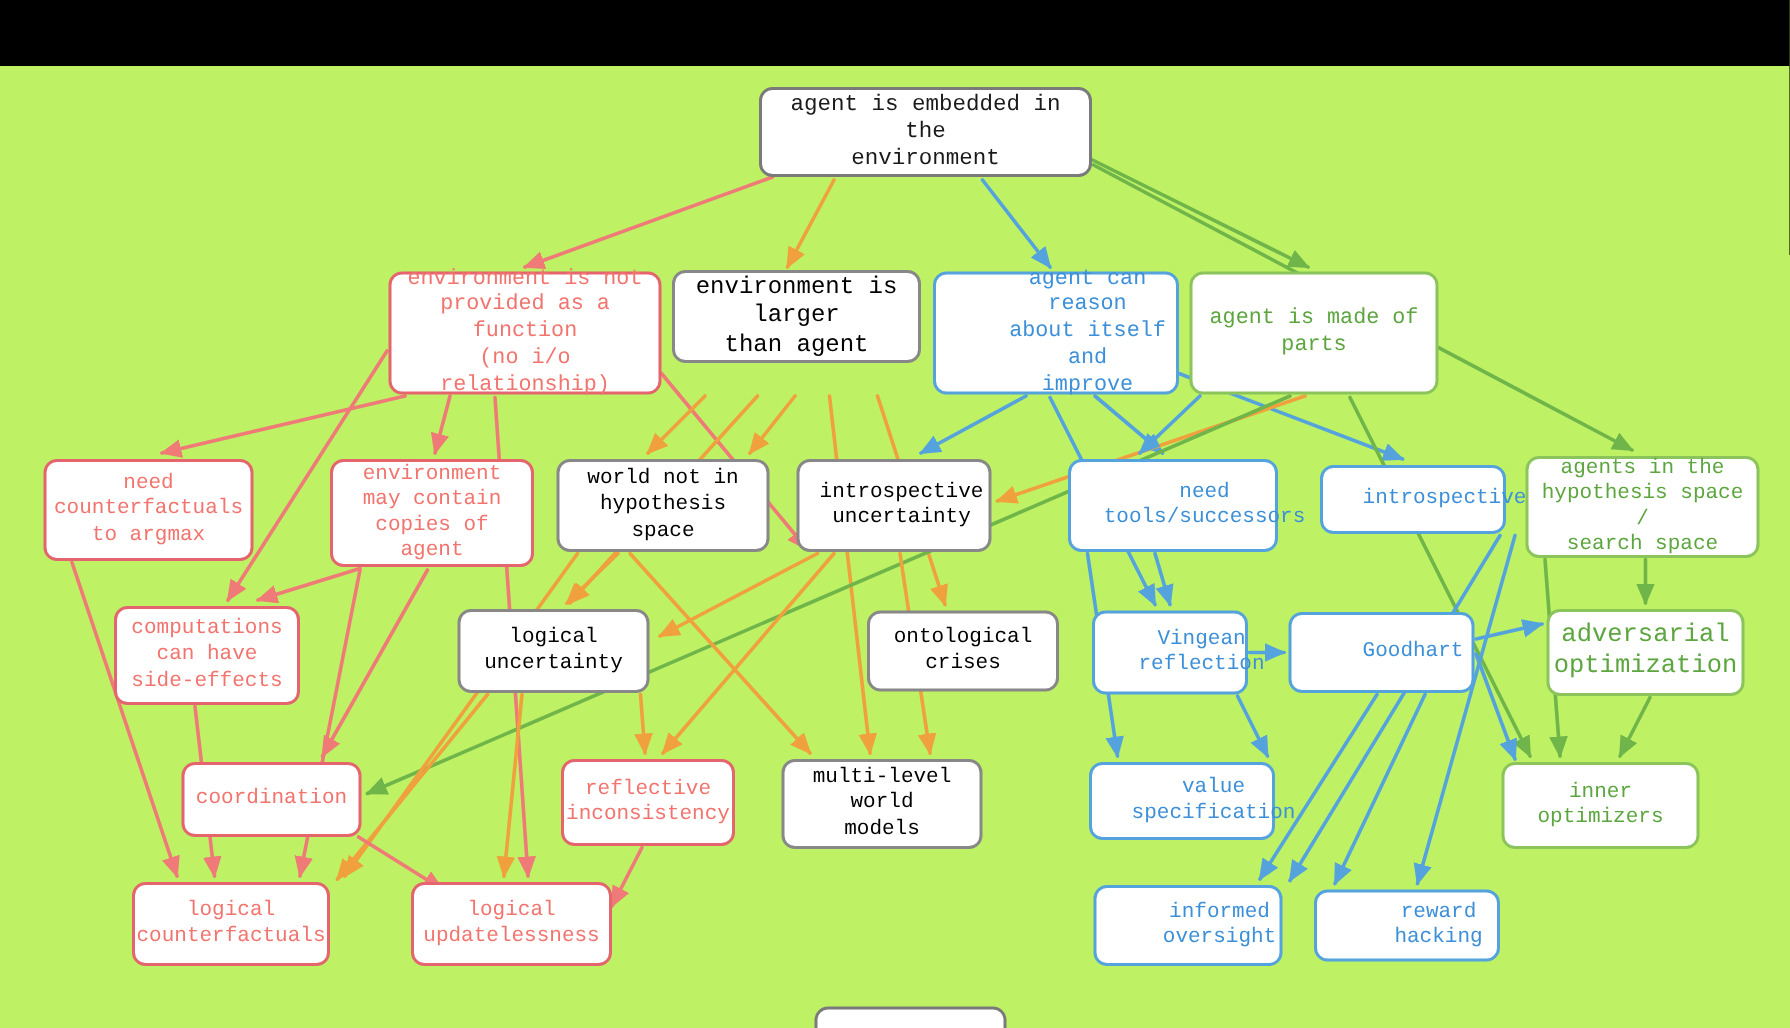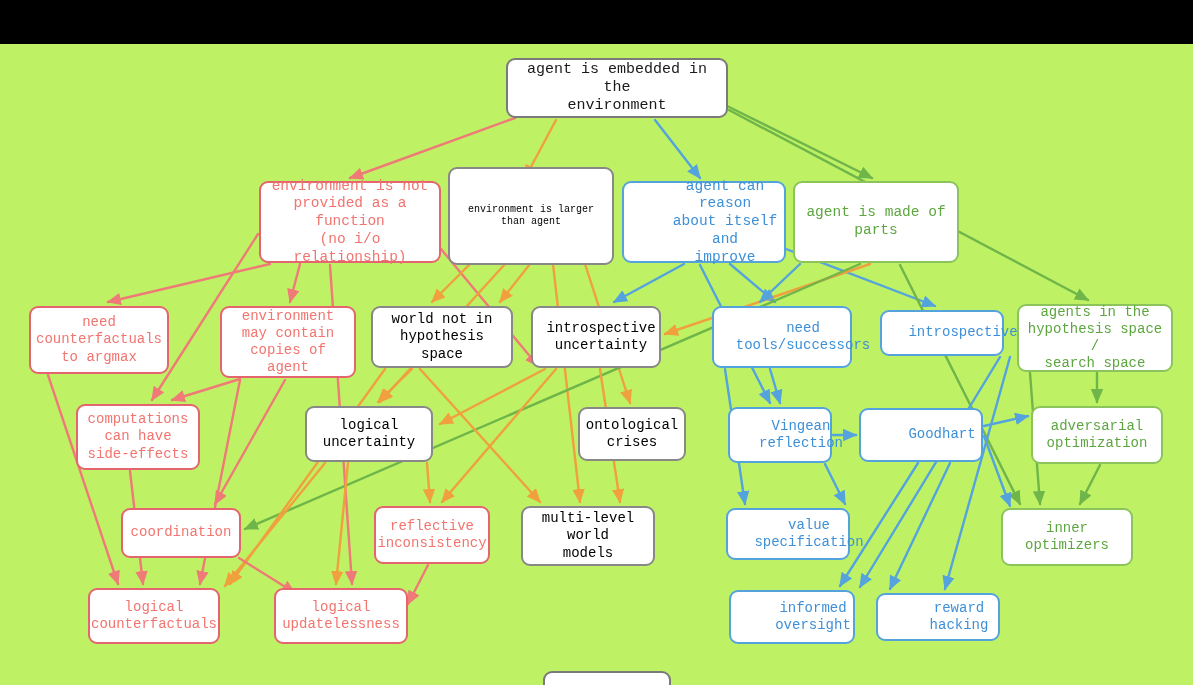--- a/index.html
+++ b/index.html
@@ -125,21 +125,21 @@
   <div id="node-layer">
       <div class="node c-root" style="left: 506px; top: 14px; width: 222px; height: 60px; font-size: 15px;">
         <span class="lbl">agent is embedded in the
 environment</span>
       </div>
       <div class="node c-red" style="left: 259px; top: 137px; width: 182px; height: 82px; font-size: 14.5px;">
         <span class="lbl">environment is not
 provided as a function
 (no i/o relationship)</span>
       </div>
-      <div class="node c-orange" style="left: 448px; top: 123px; width: 166px; height: 98px; font-size: 10px;">
+      <div class="node c-orange" style="left: 448px; top: 136px; width: 166px; height: 62px; font-size: 16px;">
         <span class="lbl">environment is larger
 than agent</span>
       </div>
       <div class="node c-blue" style="left: 622px; top: 137px; width: 164px; height: 82px; font-size: 14.5px;">
         <span class="lbl">agent can reason
 about itself and
 improve</span>
       </div>
       <div class="node c-green" style="left: 793px; top: 137px; width: 166px; height: 82px; font-size: 14.5px;">
         <span class="lbl">agent is made of
@@ -177,32 +177,32 @@
       </div>
       <div class="node c-red" style="left: 76px; top: 360px; width: 124px; height: 66px; font-size: 14px;">
         <span class="lbl">computations
 can have
 side-effects</span>
       </div>
       <div class="node c-orange" style="left: 305px; top: 362px; width: 128px; height: 56px; font-size: 14px;">
         <span class="lbl">logical
 uncertainty</span>
       </div>
-      <div class="node c-orange" style="left: 578px; top: 363px; width: 108px; height: 54px; font-size: 14px;">
+      <div class="node c-orange" style="left: 578px; top: 363px; width: 128px; height: 54px; font-size: 14px;">
         <span class="lbl">ontological
 crises</span>
       </div>
       <div class="node c-blue" style="left: 728px; top: 363px; width: 104px; height: 56px; font-size: 14px;">
         <span class="lbl">Vingean
 reflection</span>
       </div>
       <div class="node c-blue" style="left: 859px; top: 364px; width: 124px; height: 54px; font-size: 14px;">
         <span class="lbl">Goodhart</span>
       </div>
-      <div class="node c-green" style="left: 1031px; top: 362px; width: 132px; height: 58px; font-size: 14px;">
+      <div class="node c-green" style="left: 1031px; top: 362px; width: 132px; height: 58px; font-size: 17px;">
         <span class="lbl">adversarial
 optimization</span>
       </div>
       <div class="node c-red" style="left: 121px; top: 464px; width: 120px; height: 50px; font-size: 14px;">
         <span class="lbl">coordination</span>
       </div>
       <div class="node c-red" style="left: 374px; top: 462px; width: 116px; height: 58px; font-size: 14px;">
         <span class="lbl">reflective
 inconsistency</span>
       </div>

